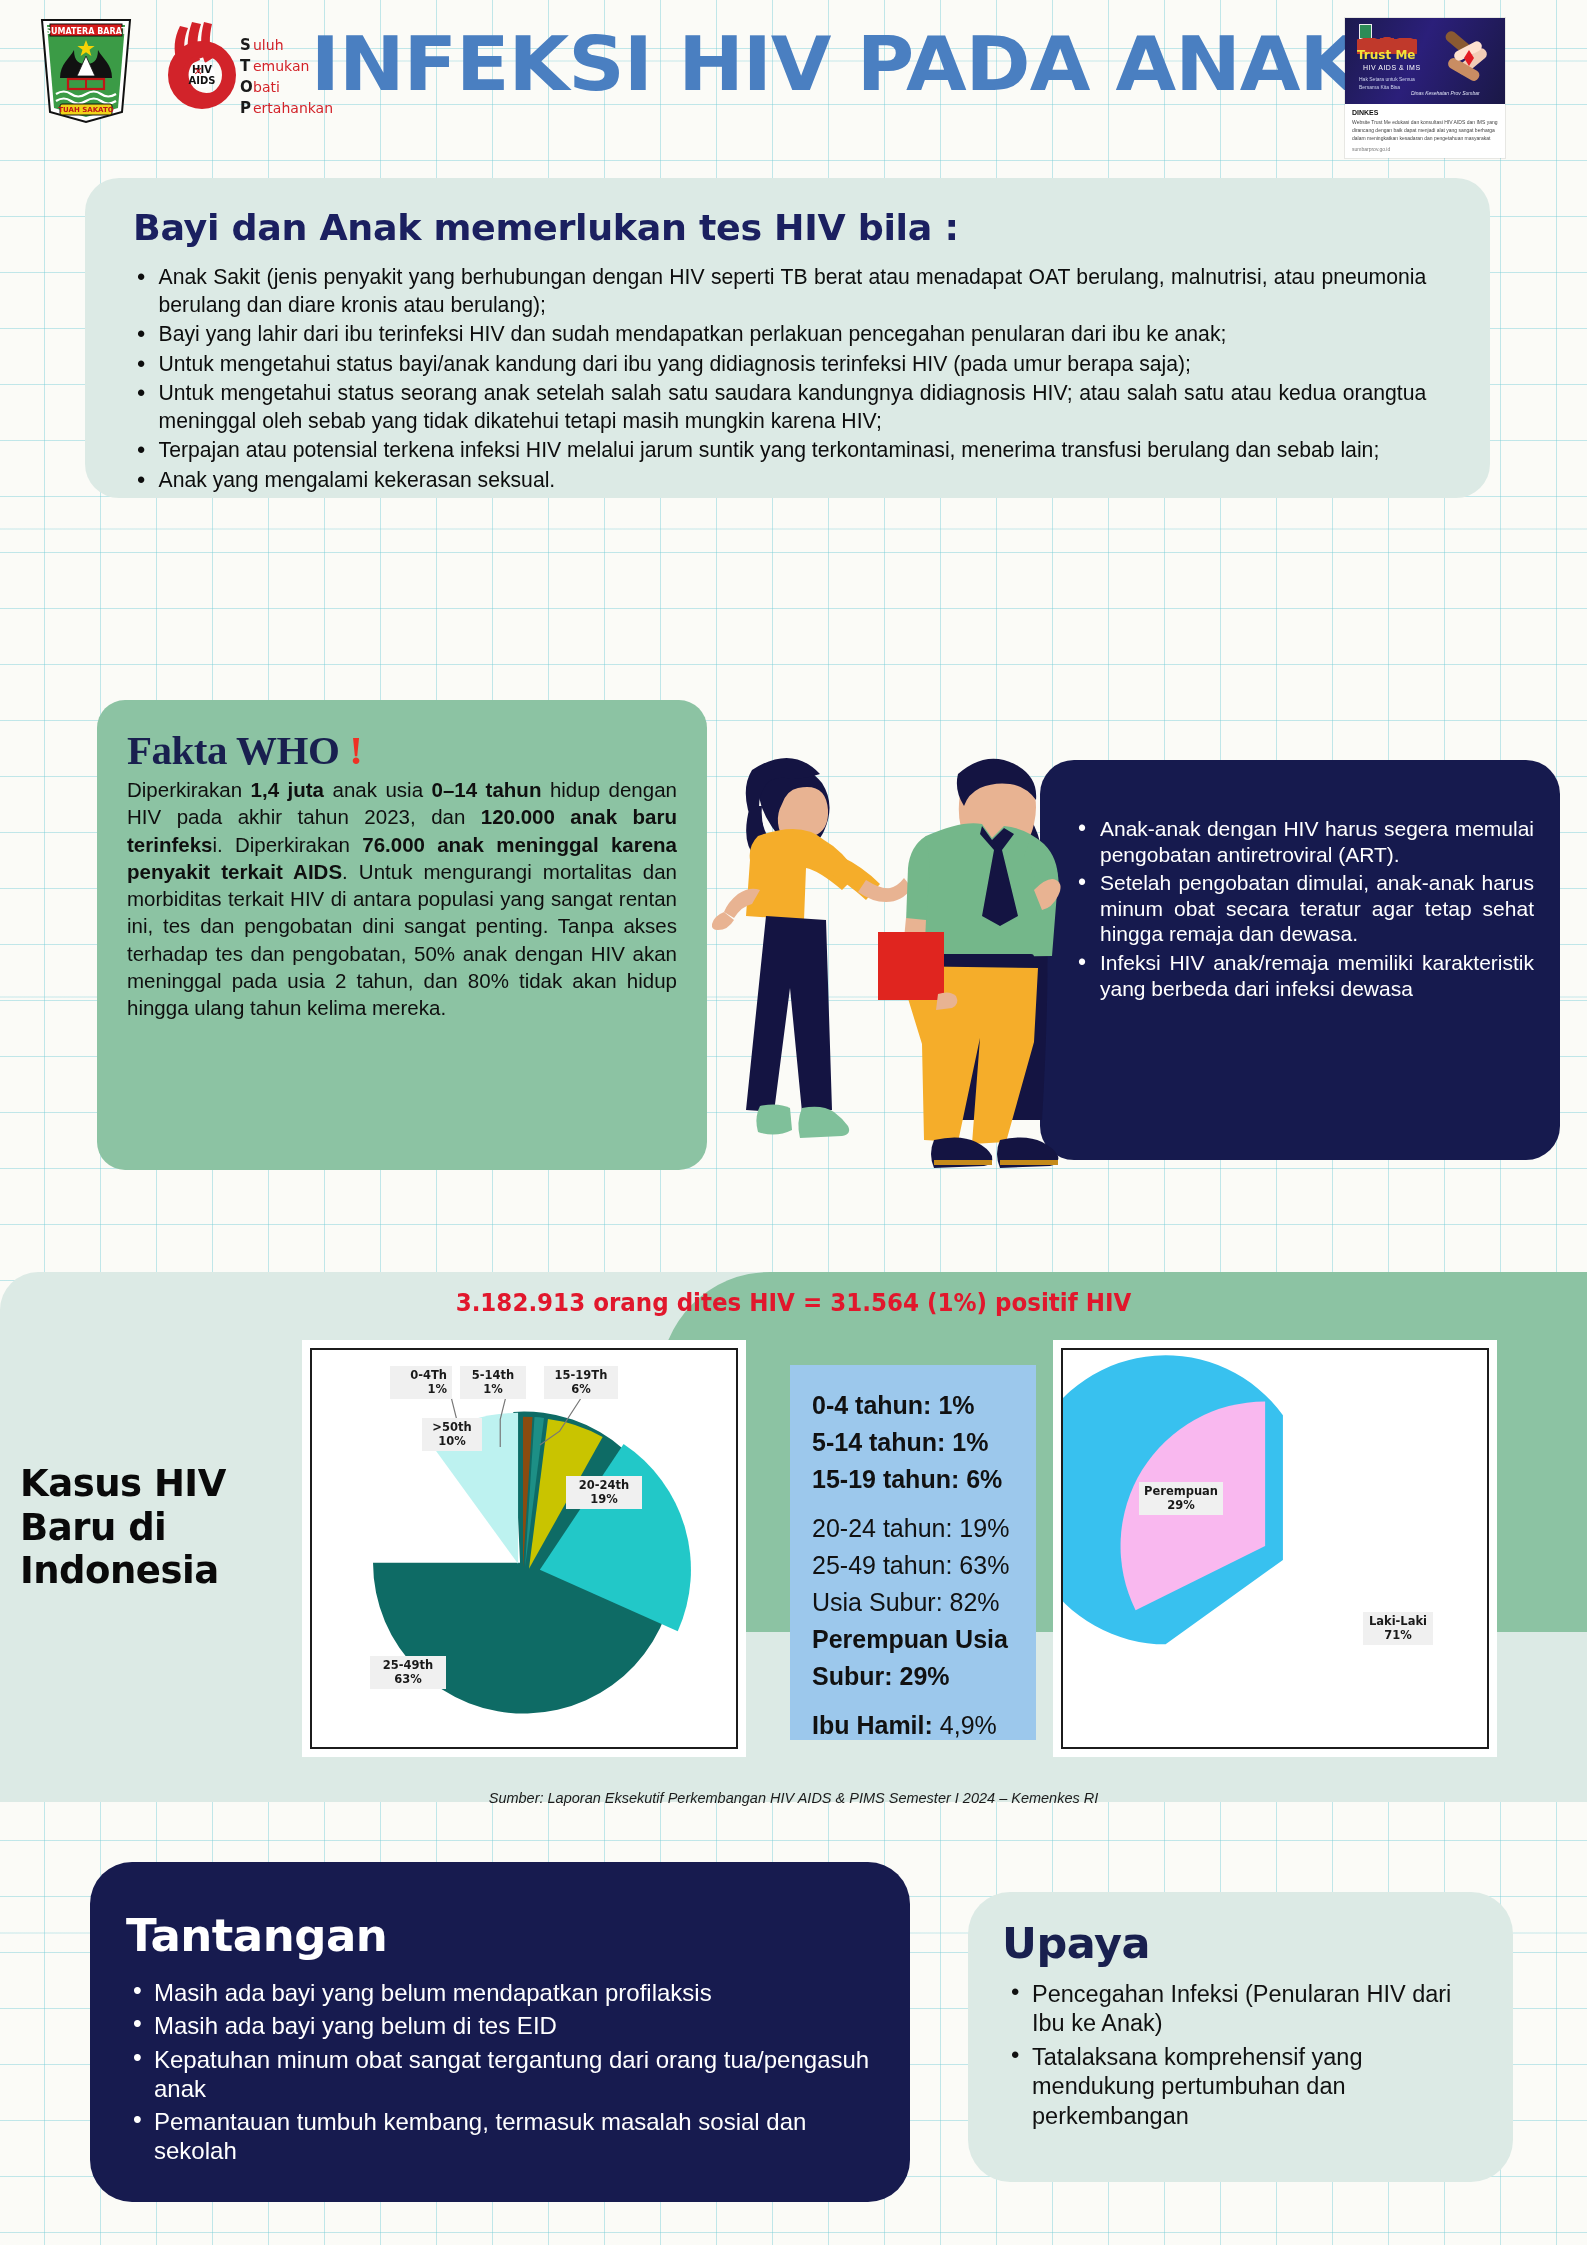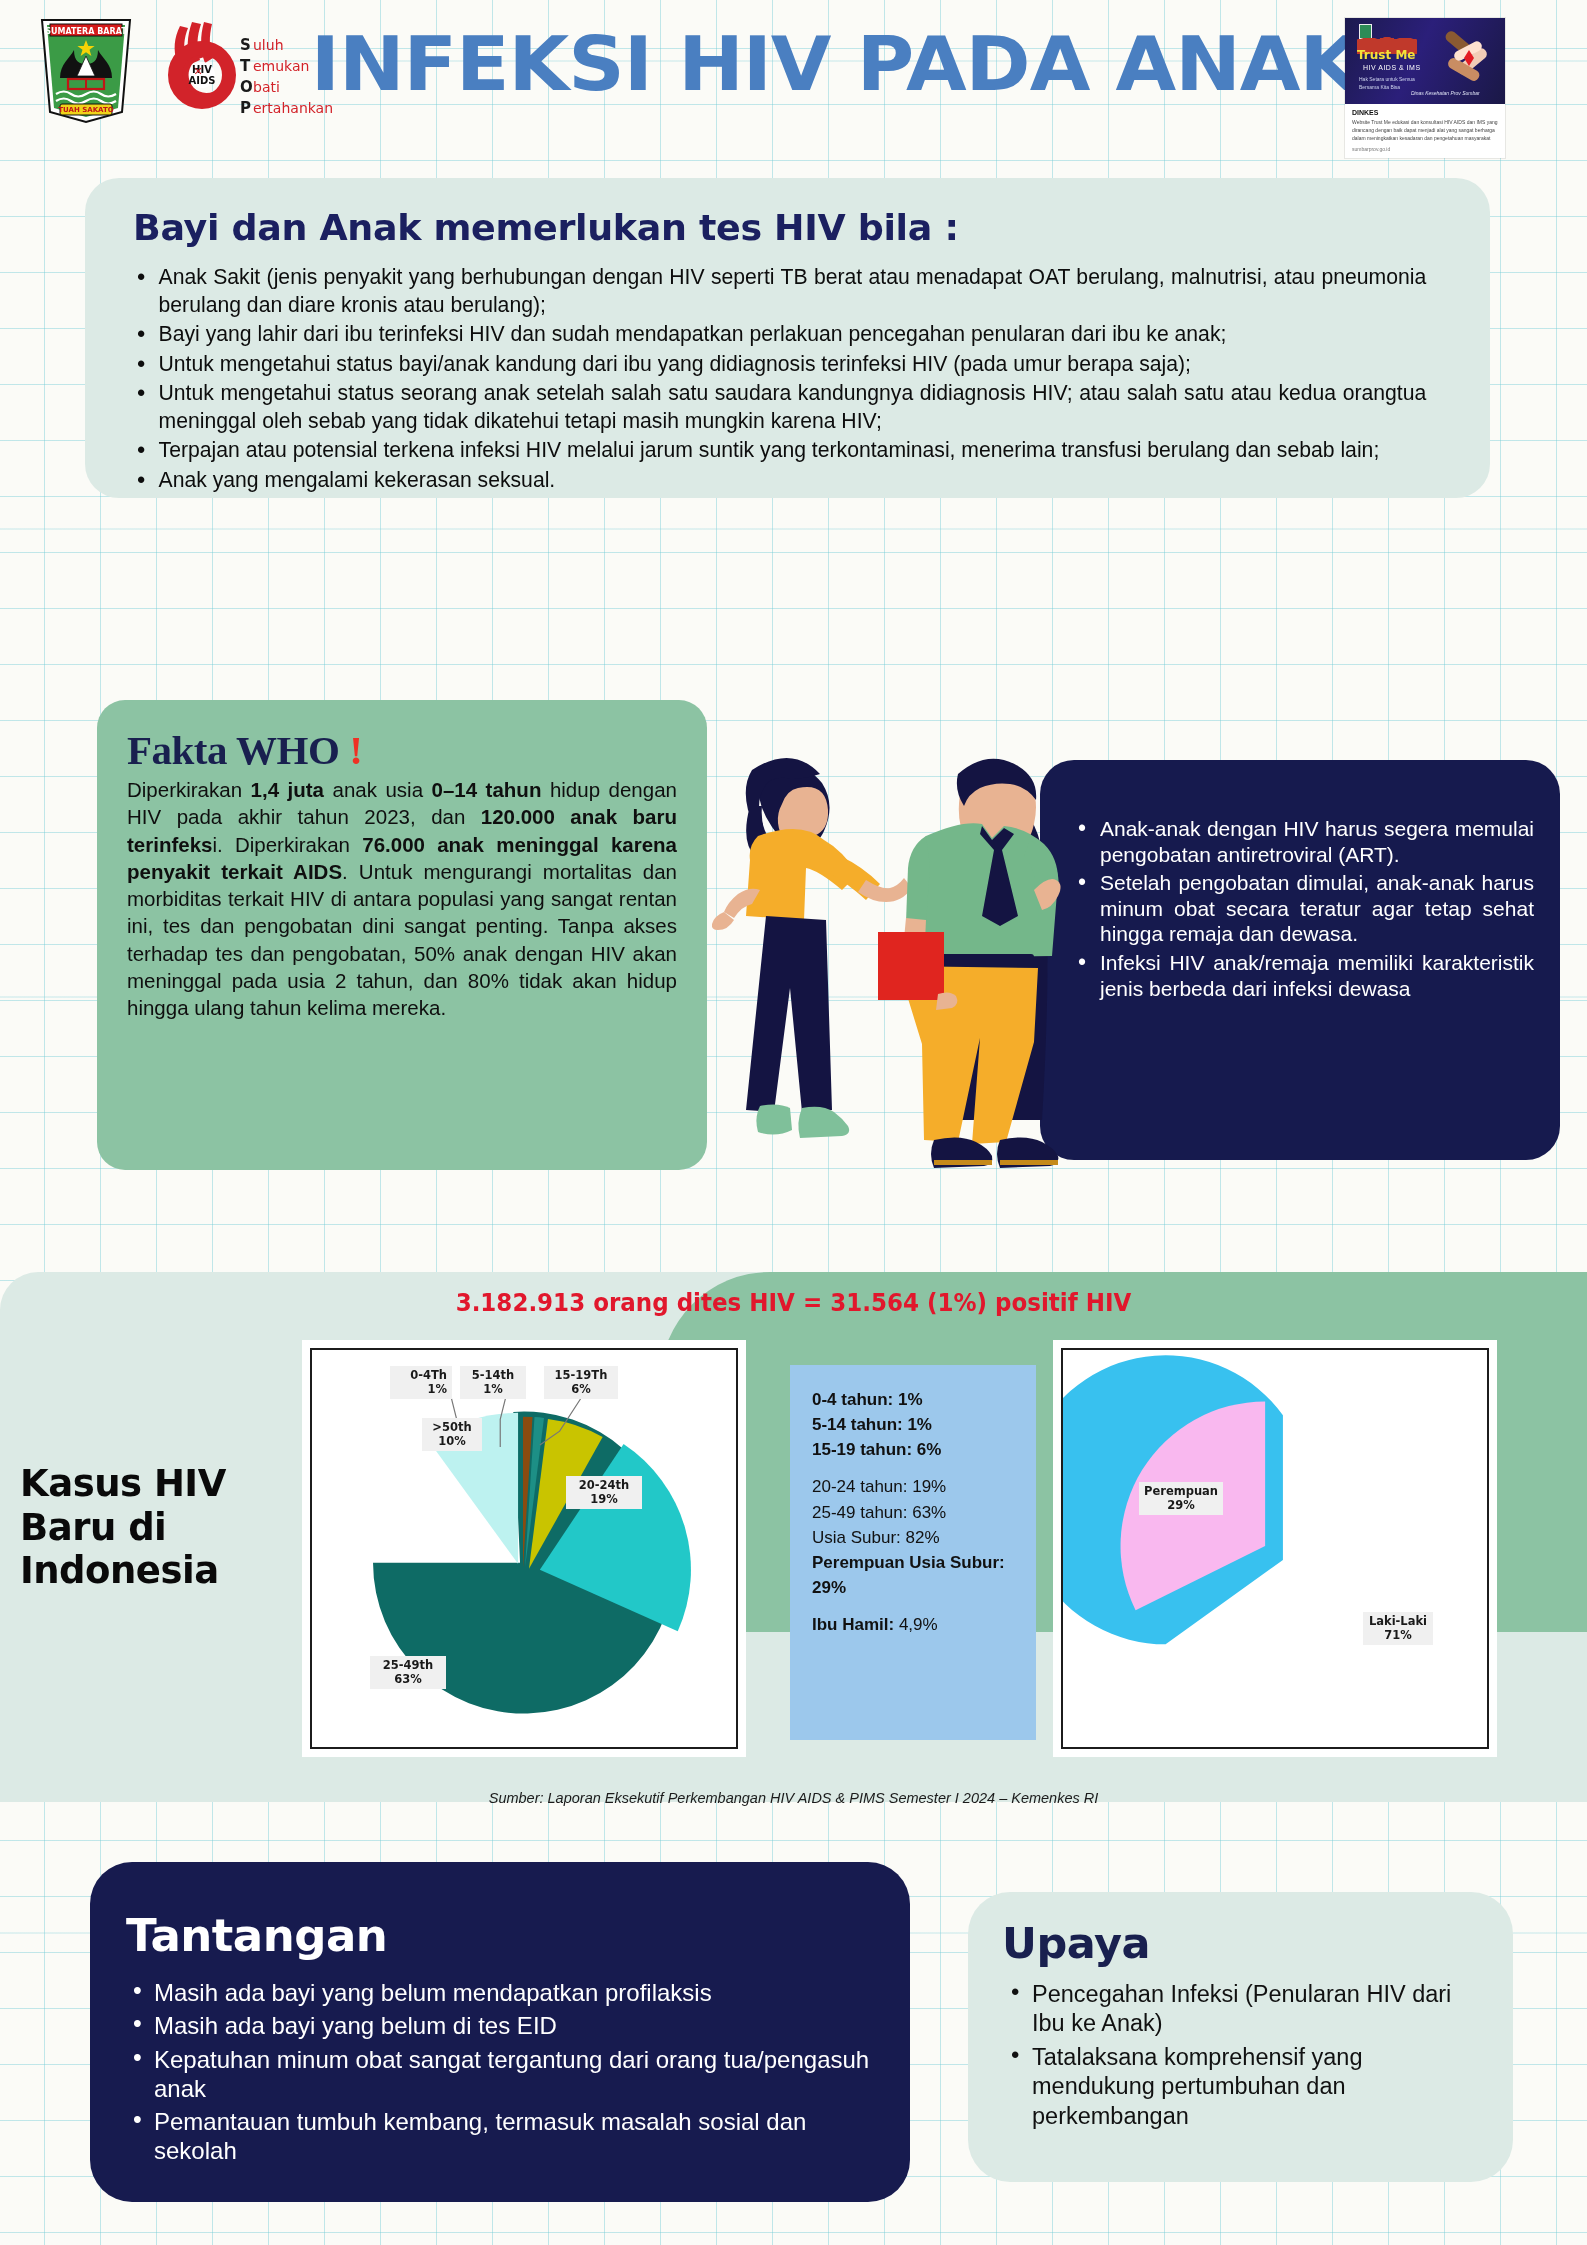--- a/index.html
+++ b/index.html
@@ -174,21 +174,21 @@
     z-index:6;
   }
   .chartinner{ width:100%; height:100%; border:2px solid #1c1c1c; background:#fff; position:relative;}
   #chart1{ left:302px; top:1340px; width:444px; height:417px; }
   #chart2{ left:1053px; top:1340px; width:444px; height:417px; }
 
   #statbox{
     position:absolute; left:790px; top:1365px; width:246px; height:375px;
     background:#9cc8ec; padding:22px 16px 14px 22px;
     z-index:7;
-    font-size:17px; line-height:1.48; color:#111;
+    font-size:25px; line-height:1.48; color:#111;
   }
   #statbox .b{ font-weight:700; }
   #statbox .sp{ display:block; height:12px; }
 
   #source{
     position:absolute; left:0; top:1790px; width:1587px; text-align:center;
     font-size:14.5px; font-style:italic; color:#1b1b1b; z-index:7;
   }
 
   
@@ -367,21 +367,21 @@
   <path d="M244 400 q26 -6 42 2 q12 6 16 14 q2 8 -8 10 l-50 2 q-6 -14 0 -28 Z" fill="#141442"></path>
   <path d="M310 400 q26 -6 42 2 q12 6 16 14 q2 8 -8 10 l-50 2 q-6 -14 0 -28 Z" fill="#141442"></path>
   <path d="M244 420 l58 0 l0 5 l-58 0 Z" fill="#c58a1a"></path>
   <path d="M310 420 l58 0 l0 5 l-58 0 Z" fill="#c58a1a"></path>
 </svg>
 
 <div id="artbox">
   <ul id="art-list">
       <li>Anak-anak dengan HIV harus segera memulai pengobatan antiretroviral (ART).</li>
       <li>Setelah pengobatan dimulai, anak-anak harus minum obat secara teratur agar tetap sehat hingga remaja dan dewasa.</li>
-      <li>Infeksi HIV anak/remaja memiliki karakteristik jenis berbeda dari infeksi dewasa</li>
+      <li>Infeksi HIV anak/remaja memiliki karakteristik yang berbeda dari infeksi dewasa</li>
     </ul>
 </div>
 
 <div id="band"></div>
 <div id="bandgreen"></div>
 
 <div id="redhead">3.182.913 orang dites HIV = 31.564 (1%) positif HIV</div>
 <div id="kasuslabel">Kasus HIV Baru di Indonesia</div>
 
 <div id="chart1" class="chartframe">

